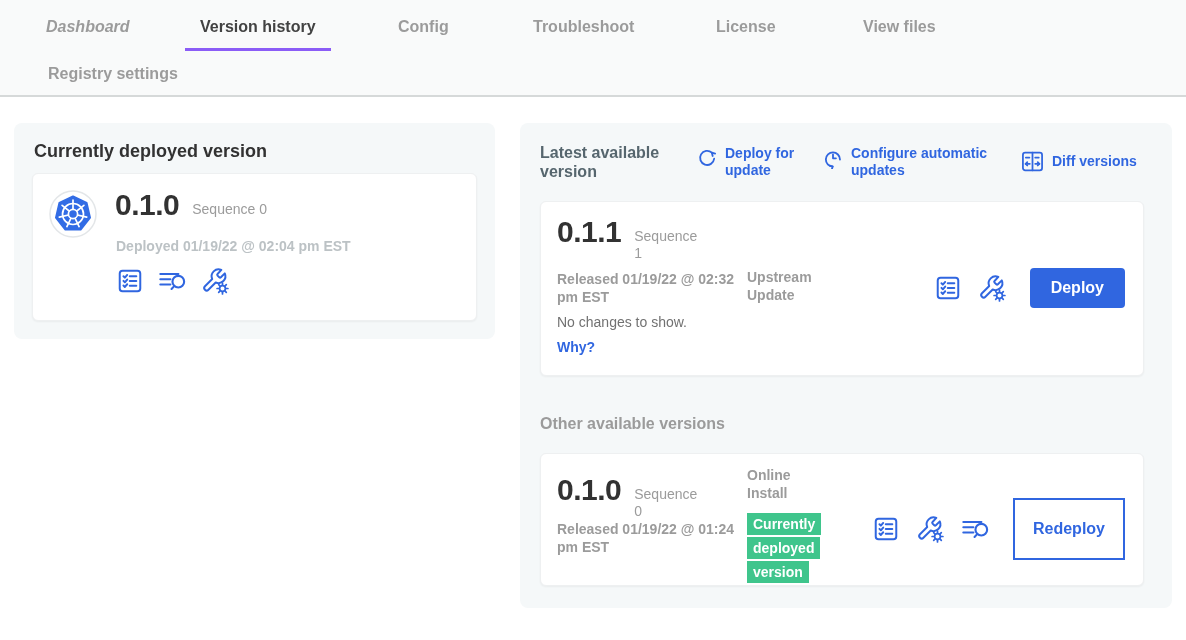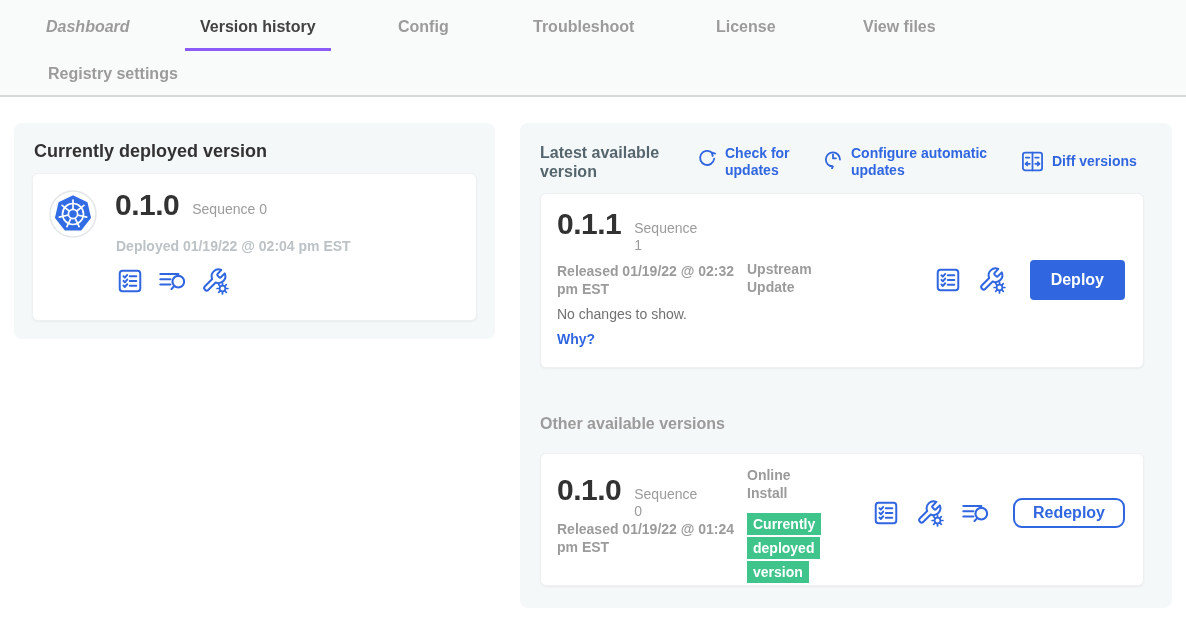--- a/index.html
+++ b/index.html
@@ -34,21 +34,21 @@
   .panel-left h2 {
     position: absolute; left: 20px; top: 18px;
     font-size: 18px; font-weight: 700; color: #323232;
   }
 
   .card {
     position: absolute; background: #fff; border-radius: 6px;
     border: 1px solid #eef0f1; box-shadow: 0 1px 2px rgba(50,50,50,.06);
   }
   .card-current { left: 18px; top: 50px; width: 445px; height: 148px; }
-  .card-latest  { left: 20px; top: 70px; width: 604px; height: 175px; }
+  .card-latest  { left: 20px; top: 78px; width: 604px; height: 175px; }
   .card-other   { left: 20px; top: 330px; width: 604px; height: 133px; }
 
   .app-logo { position: absolute; left: 16px; top: 16px; width: 48px; height: 48px; }
 
   .version-row { position: absolute; display: flex; align-items: flex-start; }
   .version-number { font-size: 30px; font-weight: 800; color: #323232; line-height: 32px; letter-spacing: -0.5px; }
   .sequence-label { font-size: 14px; color: #9b9b9b; line-height: 17px; margin-left: 13px; margin-top: 12px; }
   .sequence-narrow { width: 70px; }
 
   .muted-light { font-size: 14px; font-weight: 600; color: #bcc2c5; }
@@ -80,23 +80,23 @@
     position: absolute; left: 20px; top: 292px;
     font-size: 16px; font-weight: 600; color: #9b9b9b;
   }
 
   .btn-deploy {
     background: #3066e0; color: #fff; border: none; border-radius: 4px;
     font-family: inherit; font-size: 16px; font-weight: 700;
     padding: 11px 21px; cursor: pointer; margin-left: 8px;
   }
   .btn-redeploy {
-    background: #fff; color: #3066e0; border: 2px solid #3066e0; border-radius: 9px;
+    background: #fff; color: #3066e0; border: 2px solid #3066e0; border-radius: 0;
     font-family: inherit; font-size: 16px; font-weight: 700;
-    padding: 4px 18px; cursor: pointer; margin-left: 8px;
+    padding: 20px 18px; cursor: pointer; margin-left: 8px;
   }
 
   .no-changes { position: absolute; left: 16px; top: 112px; font-size: 14px; color: #717171; }
   .why-link   { position: absolute; left: 16px; top: 137px; font-size: 14px; font-weight: 700; color: #3066e0; cursor: pointer; }
 
   .deployed-badge-wrap { position: absolute; left: 206px; top: 58px; width: 82px; line-height: 23px; }
   .deployed-badge {
     display: inline; background: #3fc58c; color: #fff;
     font-size: 14px; font-weight: 700; padding: 3px 6px;
     -webkit-box-decoration-break: clone; box-decoration-break: clone;
@@ -221,21 +221,21 @@
 
 <section class="panel panel-right">
   <div class="latest-header-title">Latest available version</div>
 
   <div class="header-link link-check-update">
     <span class="link-icon">
         <svg viewBox="0 0 24 24">
           <use href="#i-refresh"></use>
         </svg>
       </span>
-    <span class="link-text">Check for updates</span>
+    <span class="link-text">Deploy for update</span>
   </div>
   <div class="header-link link-configure">
     <span class="link-icon">
         <svg viewBox="0 0 24 24">
           <use href="#i-auto-update"></use>
         </svg>
       </span>
     <span class="link-text">Configure automatic updates</span>
   </div>
   <div class="header-link link-diff">

